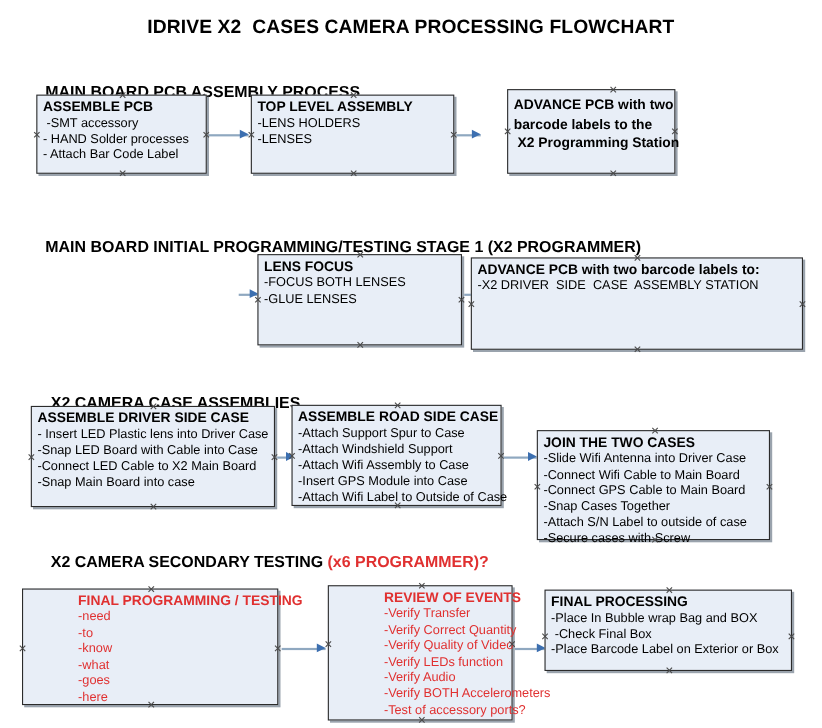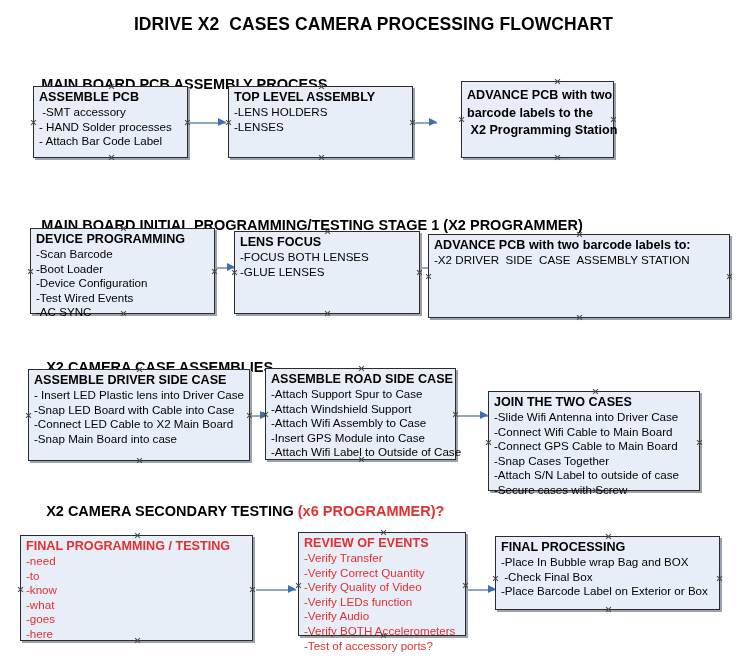--- a/index.html
+++ b/index.html
@@ -74,20 +74,21 @@
   }
   
   .fbox.bold-body .bline {
     font-size: 12.6px;
     font-weight: bold;
     line-height: 17.5px;
   }
   
   .fbox.red .btitle, .fbox.red .bline {
     color: #e03030;
+    margin-left: 45px;
   }
 
   
   .handle {
     position: absolute;
     width: 7px;
     height: 7px;
     pointer-events: none;
   }
   .handle::before, .handle::after {
@@ -182,34 +183,20 @@
     <span class="handle" style="left:92px; top:-4px;"></span>
     <span class="handle" style="left:92px; bottom:-4px;"></span>
     <span class="handle" style="left:-4px; top:34px;"></span>
     <span class="handle" style="right:-4px; top:34px;"></span>
   </div>
 
   <div class="section-title" style="left:25px; top:201px;">
     <span>MAIN BOARD INITIAL PROGRAMMING/TESTING STAGE 1 (X2 PROGRAMMER)</span><span class="accent"></span>
   </div>
 
-  <div class="fbox" style="left:30px; top:228px; width:185px; height:86px;">
-    <div class="binner">
-      <div class="btitle">DEVICE PROGRAMMING</div>
-      <div class="bline">-Scan Barcode</div>
-      <div class="bline">-Boot Loader</div>
-      <div class="bline">-Device Configuration</div>
-      <div class="bline">-Test Wired Events</div>
-      <div class="bline">-AC SYNC</div>
-    </div>
-    <span class="handle" style="left:89px; top:-4px;"></span>
-    <span class="handle" style="left:89px; bottom:-4px;"></span>
-    <span class="handle" style="left:-4px; top:39px;"></span>
-    <span class="handle" style="right:-4px; top:39px;"></span>
-  </div>
 
   <div class="arrow" style="left:217px; top:263px; width:18px;">
     <span class="shaft"></span>
       <span class="head"></span>
   </div>
 
   <div class="fbox" style="left:234px; top:231px; width:186px; height:83px;">
     <div class="binner">
       <div class="btitle">LENS FOCUS</div>
       <div class="bline">-FOCUS BOTH LENSES</div>
@@ -314,21 +301,21 @@
     <span class="handle" style="left:113px; bottom:-4px;"></span>
     <span class="handle" style="left:-4px; top:50px;"></span>
     <span class="handle" style="right:-4px; top:50px;"></span>
   </div>
 
   <div class="arrow" style="left:256px; top:585px; width:40px;">
     <span class="shaft"></span>
       <span class="head"></span>
   </div>
 
-  <div class="fbox red" style="left:298px; top:532px; width:168px; height:104px;">
+  <div class="fbox red" style="left:298px; top:532px; width:168px; height:123px;">
     <div class="binner">
       <div class="btitle">REVIEW OF EVENTS</div>
       <div class="bline">-Verify Transfer</div>
       <div class="bline">-Verify Correct Quantity</div>
       <div class="bline">-Verify Quality of Video</div>
       <div class="bline">-Verify LEDs function</div>
       <div class="bline">-Verify Audio</div>
       <div class="bline">-Verify BOTH Accelerometers</div>
       <div class="bline">-Test of accessory ports?</div>
     </div>

